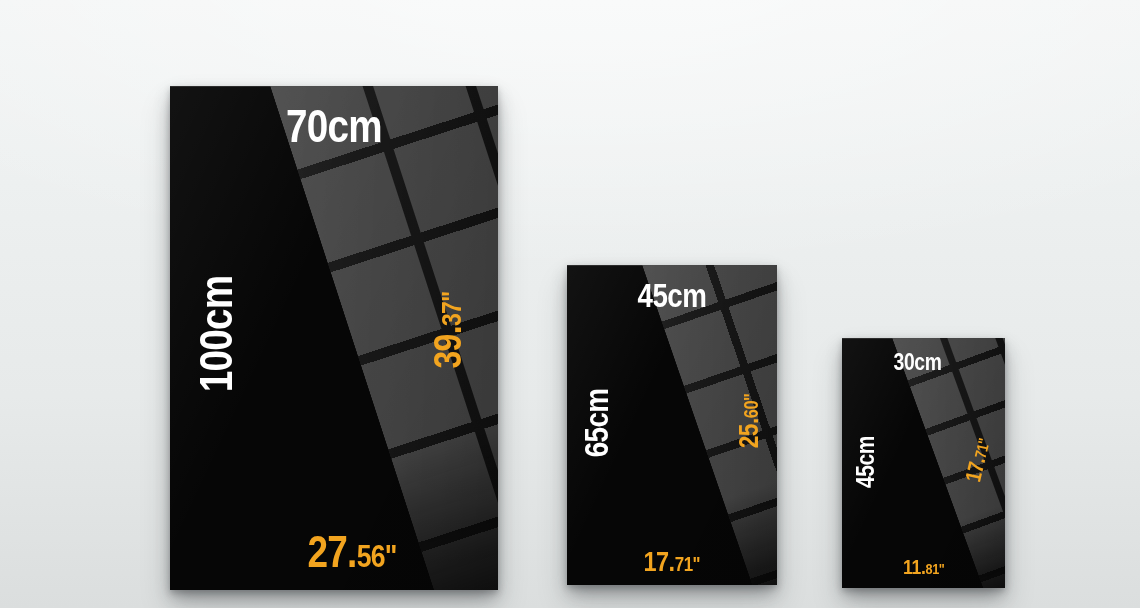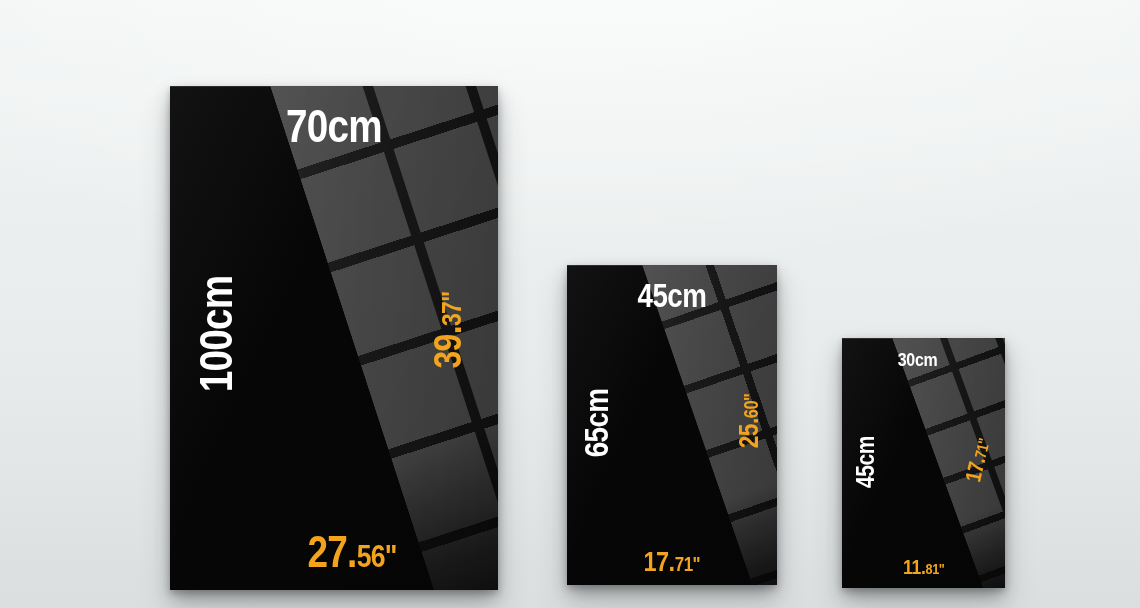--- a/index.html
+++ b/index.html
@@ -70,21 +70,21 @@
   .p1 .d-lbl  { left: 278px; top: 244px; font-size: 38px; }
   .p1 .b-lbl  { bottom: 13px; left: 36px; right: 0; font-size: 44px; }
 
   
   .p2 .w-lbl  { top: 12px; font-size: 33px; }
   .p2 .h-lbl  { left: 30px;  top: 158px; font-size: 33px; }
   .p2 .d-lbl  { left: 182px; top: 156px; font-size: 27px; }
   .p2 .b-lbl  { bottom: 7px; font-size: 28px; }
 
   
-  .p3 .w-lbl  { top: 11px; left: 0; right: 12px; font-size: 19px; }
+  .p3 .w-lbl  { top: 11px; left: 0; right: 12px; font-size: 23px; }
   .p3 .h-lbl  { left: 23px;  top: 124px; font-size: 25px; }
   .p3 .d-lbl  { left: 136px; top: 122px; font-size: 22px; }
   .p3 .b-lbl  { bottom: 9px; font-size: 21px; }
 </style>
 </head>
 <body>
 
 <div class="stage">
 
   <div class="poster p1">

